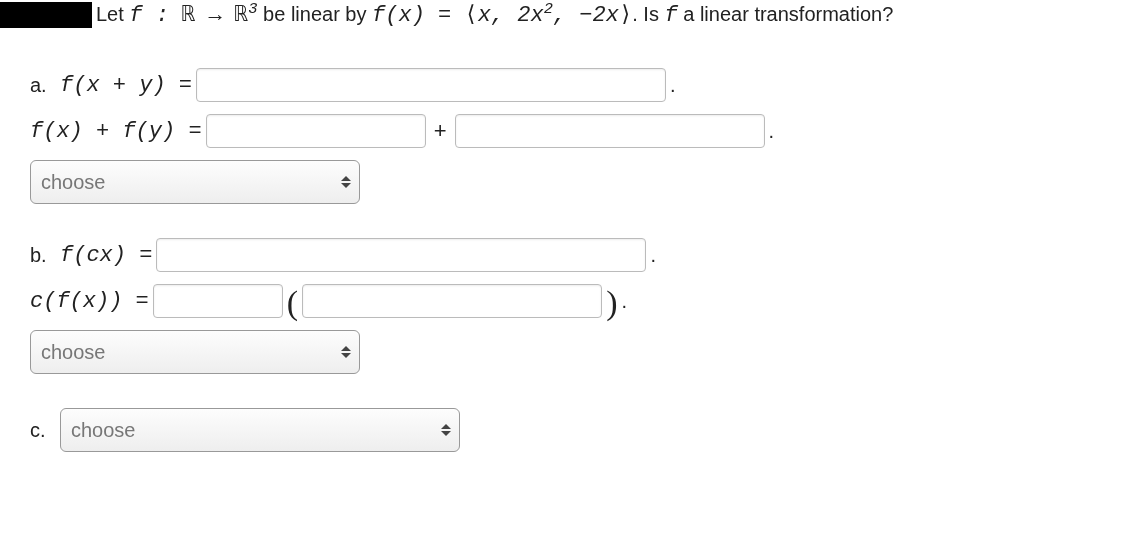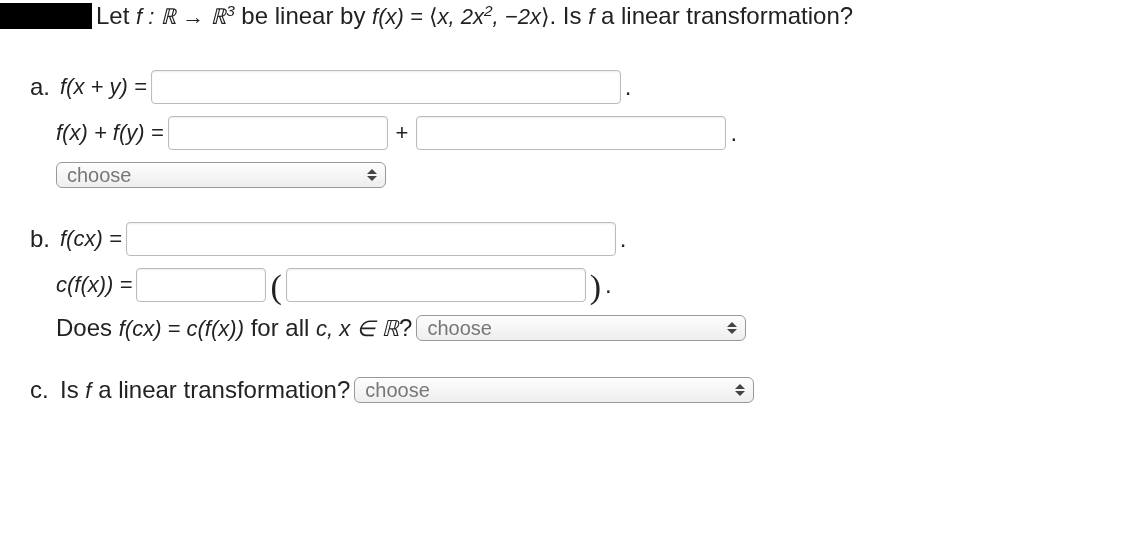--- a/index.html
+++ b/index.html
@@ -40,48 +40,47 @@
     margin-bottom: 12px;
     flex-wrap: wrap;
     gap: 6px 4px;
   }
   .marker {
     width: 26px;
     display: inline-block;
     font-size: 20px;
   }
   .indent {
-    margin-left: 26px;
   }
   .math {
-    font-family: Liberation Sans, sans-serif;
+    font-family: Liberation Mono, monospace;
     font-style: italic;
     font-size: 22px;
   }
   .rm { font-style: normal; }
   .txt {
-    font-size: 24px;
+    font-size: 20px;
     font-family: Arial, Helvetica, sans-serif;
     font-style: normal;
   }
   input.text-input {
     height: 34px;
     border: 1px solid #bbb;
     border-radius: 4px;
     background: #fff;
     box-shadow: inset 0 1px 2px rgba(0,0,0,0.08);
     padding: 2px 6px;
     font-size: 18px;
     vertical-align: middle;
   }
   .select-wrap {
     position: relative;
     display: inline-flex;
     align-items: center;
-    height: 26px;
+    height: 44px;
     border: 1px solid #999;
     border-radius: 6px;
     background: linear-gradient(#fdfdfd, #eee);
     padding: 0 30px 0 10px;
     color: #777;
     font-size: 20px;
     vertical-align: middle;
     cursor: default;
   }
   .select-wrap .arrows {
@@ -160,39 +159,33 @@
     </div>
     <div class="row indent">
       <span class="math">c(f(x)) =</span>
       <input class="text-input" style="width: 130px;">
       <span class="paren">(</span>
       <input class="text-input" style="width: 300px;">
       <span class="paren">)</span>
         <span class="txt">.</span>
     </div>
     <div class="row indent">
-      <span>
-        <span class="txt">Does </span><span class="math">f(cx) = c(f(x))</span><span class="txt"> for all </span><span class="math">c, x ∈ ℝ</span><span class="txt">?</span>
-      </span>
       <span class="select-wrap" style="width:330px">
         <span>choose</span>
         <span class="arrows">
             <span class="arr-up"></span>
             <span class="arr-down"></span>
           </span>
       </span>
     </div>
   </div>
 
   <div class="section">
     <div class="row">
       <span class="marker txt">c.</span>
-      <span>
-        <span class="txt">Is </span><span class="math">f</span><span class="txt"> a linear transformation?</span>
-      </span>
       <span class="select-wrap" style="width:400px">
         <span>choose</span>
         <span class="arrows">
             <span class="arr-up"></span>
             <span class="arr-down"></span>
           </span>
       </span>
     </div>
   </div>
 

